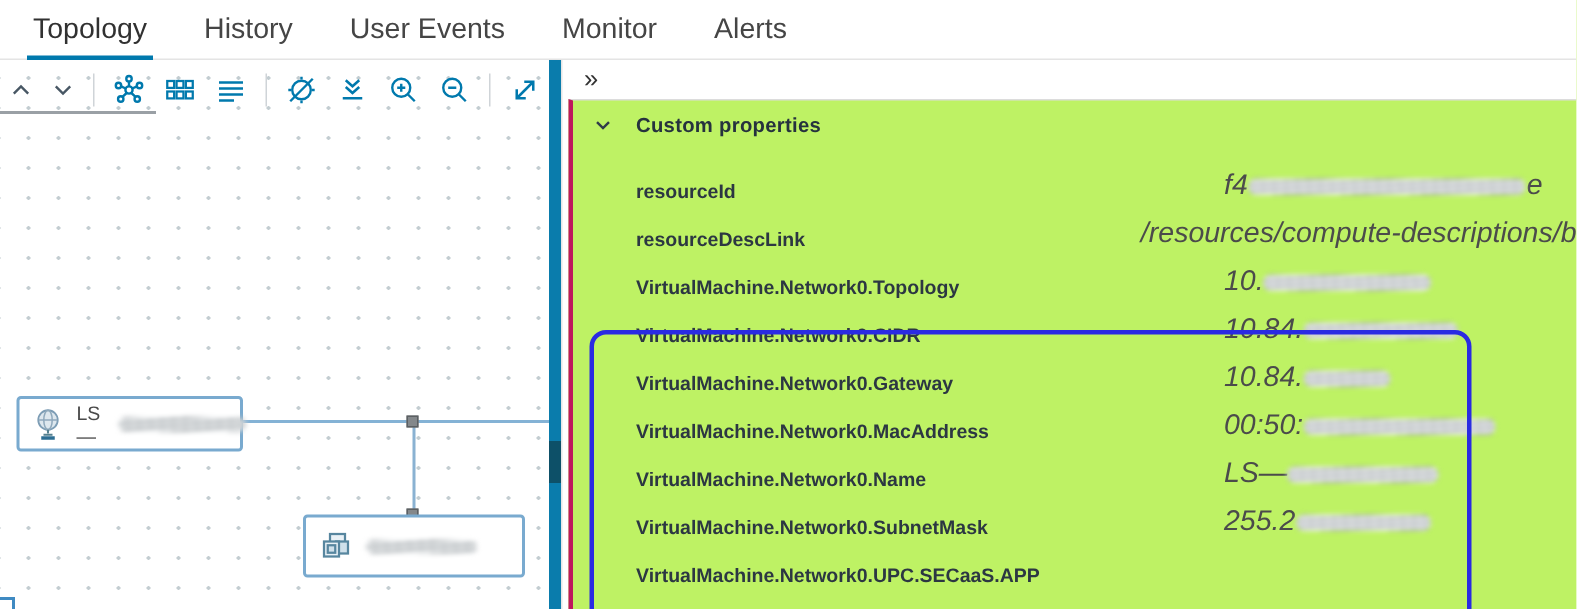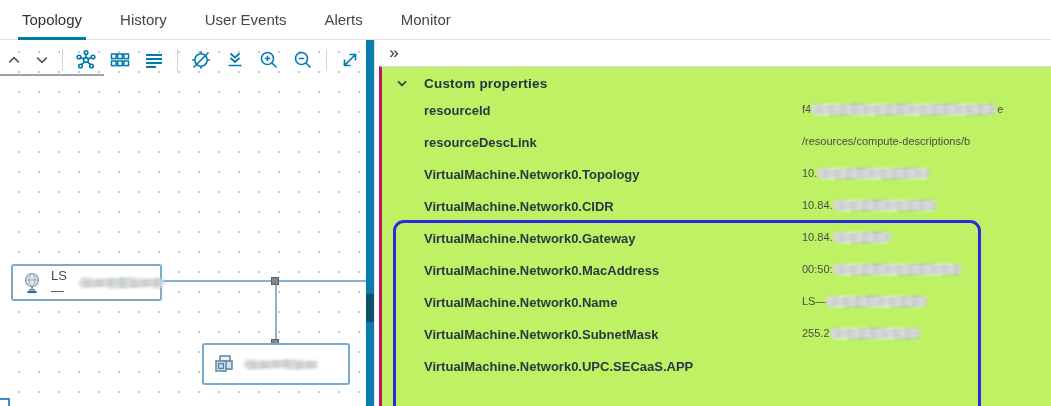--- a/index.html
+++ b/index.html
@@ -3,21 +3,21 @@
 <meta charset="utf-8">
 <style>
   * { margin:0; padding:0; box-sizing:border-box; }
   body { font-family:"Liberation Sans", sans-serif; background:#fff; }
   #app { position:relative; width:1051px; height:406px; background:#fff; overflow:hidden; }
 
   
   .tabbar { position:absolute; left:0; top:0; width:1051px; height:40px; background:#fff;
             border-bottom:1px solid #e4e4e4; display:flex; align-items:center; }
   .tab { position:relative; height:40px; display:flex; align-items:center; padding:0 4px;
-         margin-right:30px; font-size:15px; color:#454545; cursor:pointer; white-space:nowrap; }
+         margin-right:30px; font-size:19px; color:#454545; cursor:pointer; white-space:nowrap; }
   .tab:first-child { margin-left:18px; }
   .tab.active { color:#313131; }
   .tab.active::after { content:""; position:absolute; left:0; right:0; bottom:0; height:3px; background:#0079ad; }
 
   
   .main { position:absolute; top:40px; left:0; width:1051px; height:366px; display:flex; }
 
   
   .canvas { position:relative; width:366px; height:366px; background:#fff;
             background-image:radial-gradient(#c3cdd1 1.1px, rgba(255,255,255,0) 1.3px);
@@ -61,41 +61,41 @@
   .props { position:relative; width:677px; height:366px; background:#fff; border-left:1px solid #e6e6e6; overflow:hidden; }
   .collapse-btn { position:absolute; left:8px; top:2px; font-size:17px; color:#333; cursor:pointer;
                   width:22px; height:22px; display:flex; align-items:center; justify-content:center; }
   .section { position:absolute; left:4px; top:26px; right:0; bottom:0;
              border-top:1px solid #dcdcdc; border-left:3px solid #be185d; background:#bef264; }
   .sec-header { display:flex; align-items:center; padding:8px 0 0 12px; cursor:pointer; }
   .sec-chevron { color:#313c49; width:16px; height:16px; }
   .sec-title { font-size:13.5px; font-weight:700; color:#26323e; margin-left:14px; letter-spacing:.2px; }
 
   .rows { position:absolute; left:0; top:36px; right:0; }
-  .prow { height:32px; display:flex; align-items:flex-start; }
+  .prow { height:32px; display:flex; align-items:flex-end;gap:14px; }
   .plabel { width:420px; padding-left:42px; font-size:13px; font-weight:700; color:#2c3742; white-space:nowrap; }
-  .pvalue { font-size:11px; color:#4b4b4b; white-space:nowrap; display:flex; align-items:center; }
+  .pvalue { font-size:19px; color:#4b4b4b; white-space:nowrap; display:flex; align-items:center;font-style:italic; }
   .tailchar { margin-left:1px; }
 
   .hlbox { position:absolute; left:11px; top:153px; width:588px; height:200px;
            border:3px solid #2a2be2; border-radius:11px; pointer-events:none; }
 
   svg { display:block; }
 </style>
 </head>
 <body>
 
 <div id="app">
 
   <div class="tabbar">
     <div class="tab active">Topology</div>
     <div class="tab">History</div>
     <div class="tab">User Events</div>
+    <div class="tab">Monitor</div>
     <div class="tab">Alerts</div>
-    <div class="tab">Monitor</div>
   </div>
 
   <div class="main">
 
     <div class="canvas">
 
       <div class="toolbar">
         <div class="tbtn dark">
           <span>
             <svg width="16" height="16" viewBox="0 0 20 20" fill="none" stroke="currentColor" stroke-width="2">

